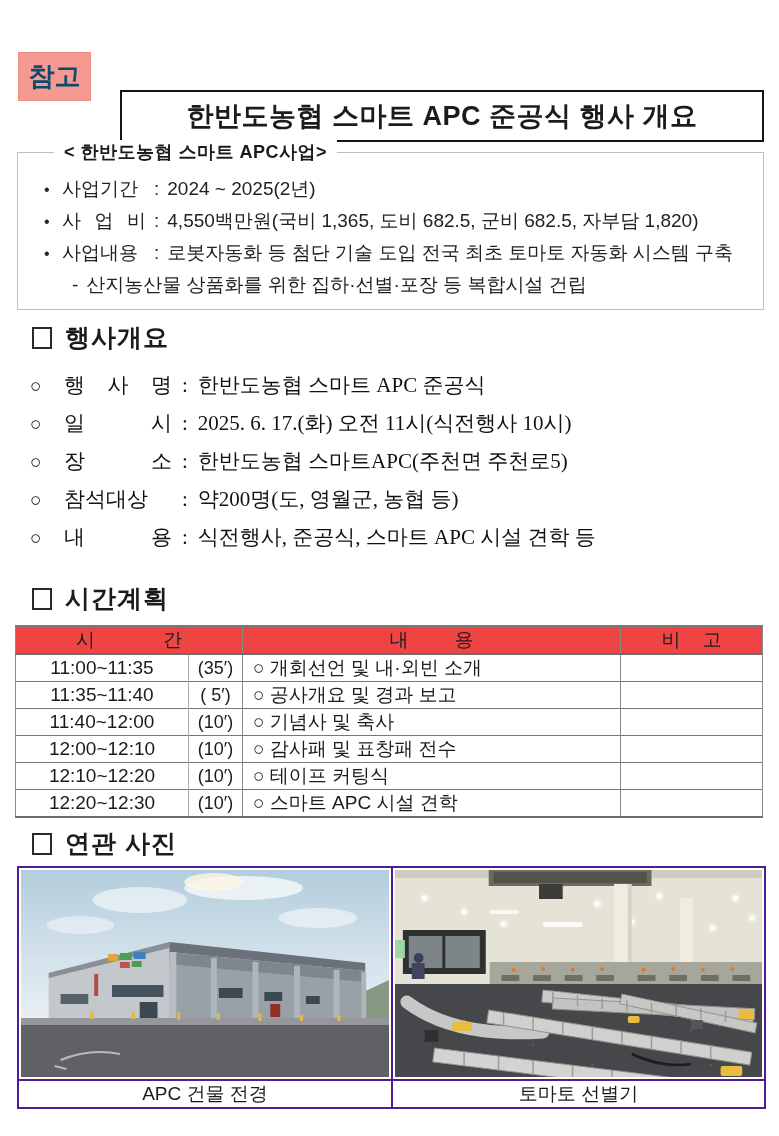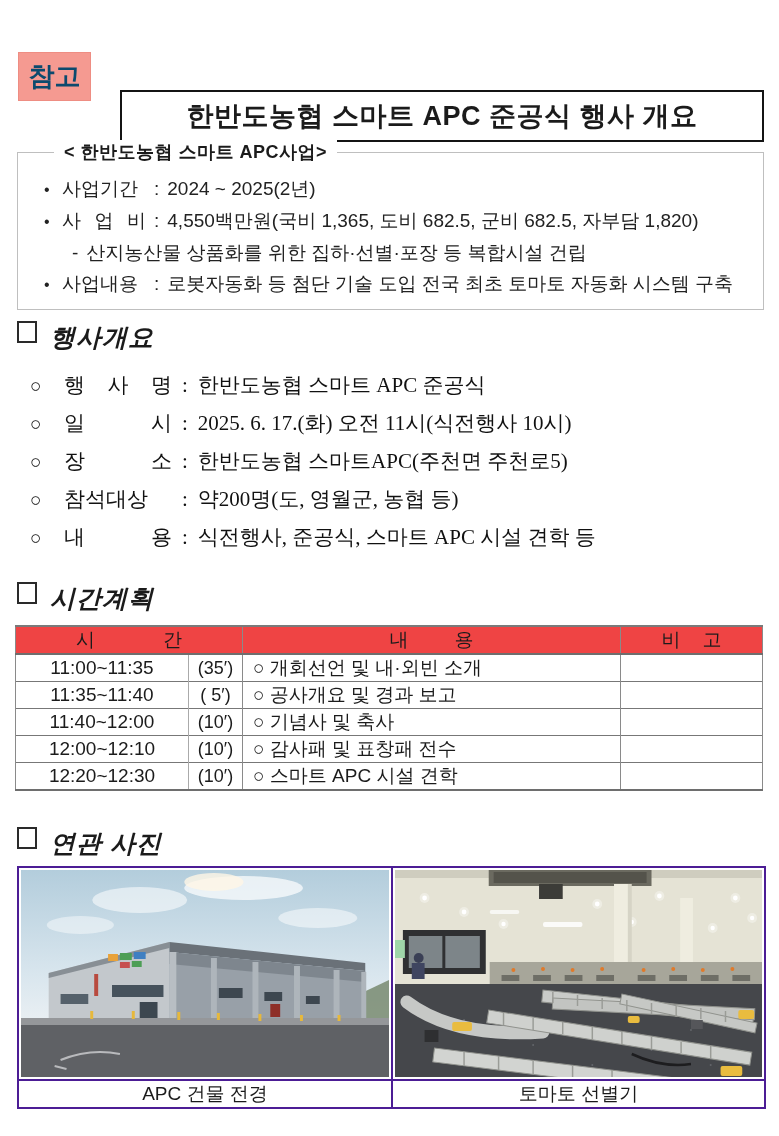--- a/index.html
+++ b/index.html
@@ -30,22 +30,22 @@
   }
   .project-content{padding:20px 10px 0 26px;font-size:19px;line-height:31px;color:#222;}
   .p-row{white-space:nowrap;}
   .p-bullet{display:inline-block;width:18px;font-size:16px;}
   .p-label{display:inline-block;width:84px;text-align:justify;text-align-last:justify;}
   .p-colon{display:inline-block;margin:0 8px 0 8px;}
   .p-sub{padding-left:28px;}
   .p-dash{display:inline-block;margin-right:8px;}
   
   .sec-heading{
-    position:absolute;left:17px;font-size:25px;font-weight:bold;letter-spacing:1px;
-    display:flex;font-style:italic;
+    position:absolute;left:32px;font-size:25px;font-weight:bold;letter-spacing:1px;
+    display:flex;align-items:center;
   }
   .sec-square{
     display:inline-block;width:16px;height:18px;border:2px solid #2a2a2a;
     margin-right:13px;background:#fff;
   }
   #sec-overview{top:321px;}
   #sec-schedule{top:582px;}
   #sec-photos{top:827px;}
   
   .o-list{
@@ -97,25 +97,25 @@
 
 <div class="project-box">
   <div class="project-title">&lt; 한반도농협 스마트 APC사업&gt;</div>
   <div class="project-content">
     <div class="p-row">
       <span class="p-bullet">•</span><span class="p-label">사업기간</span><span class="p-colon">:</span><span>2024 ~ 2025(2년)</span>
     </div>
     <div class="p-row">
       <span class="p-bullet">•</span><span class="p-label">사 업 비</span><span class="p-colon">:</span><span>4,550백만원(국비 1,365, 도비 682.5, 군비 682.5, 자부담 1,820)</span>
     </div>
+    <div class="p-row">
+      <span class="p-bullet">•</span><span class="p-label">사업내용</span><span class="p-colon">:</span><span>로봇자동화 등 첨단 기술 도입 전국 최초 토마토 자동화 시스템 구축</span>
+    </div>
     <div class="p-row p-sub">
       <span class="p-dash">-</span><span>산지농산물 상품화를 위한 집하·선별·포장 등 복합시설 건립</span>
-    </div>
-    <div class="p-row">
-      <span class="p-bullet">•</span><span class="p-label">사업내용</span><span class="p-colon">:</span><span>로봇자동화 등 첨단 기술 도입 전국 최초 토마토 자동화 시스템 구축</span>
     </div>
   </div>
 </div>
 
 <div class="sec-heading" id="sec-overview">
   <span class="sec-square"></span>
   <span>행사개요</span>
 </div>
 
 <div class="o-list">
@@ -171,20 +171,26 @@
     <tr>
       <td class="c-time">11:40~12:00</td>
       <td class="c-dur">(10′)</td>
       <td class="c-content">○ 기념사 및 축사</td>
       <td class="c-note"></td>
     </tr>
     <tr>
       <td class="c-time">12:00~12:10</td>
       <td class="c-dur">(10′)</td>
       <td class="c-content">○ 감사패 및 표창패 전수</td>
+      <td class="c-note"></td>
+    </tr>
+    <tr>
+      <td class="c-time">12:10~12:20</td>
+      <td class="c-dur">(10′)</td>
+      <td class="c-content">○ 테이프 커팅식</td>
       <td class="c-note"></td>
     </tr>
     <tr>
       <td class="c-time">12:20~12:30</td>
       <td class="c-dur">(10′)</td>
       <td class="c-content">○ 스마트 APC 시설 견학</td>
       <td class="c-note"></td>
     </tr>
   </tbody>
 </table>

